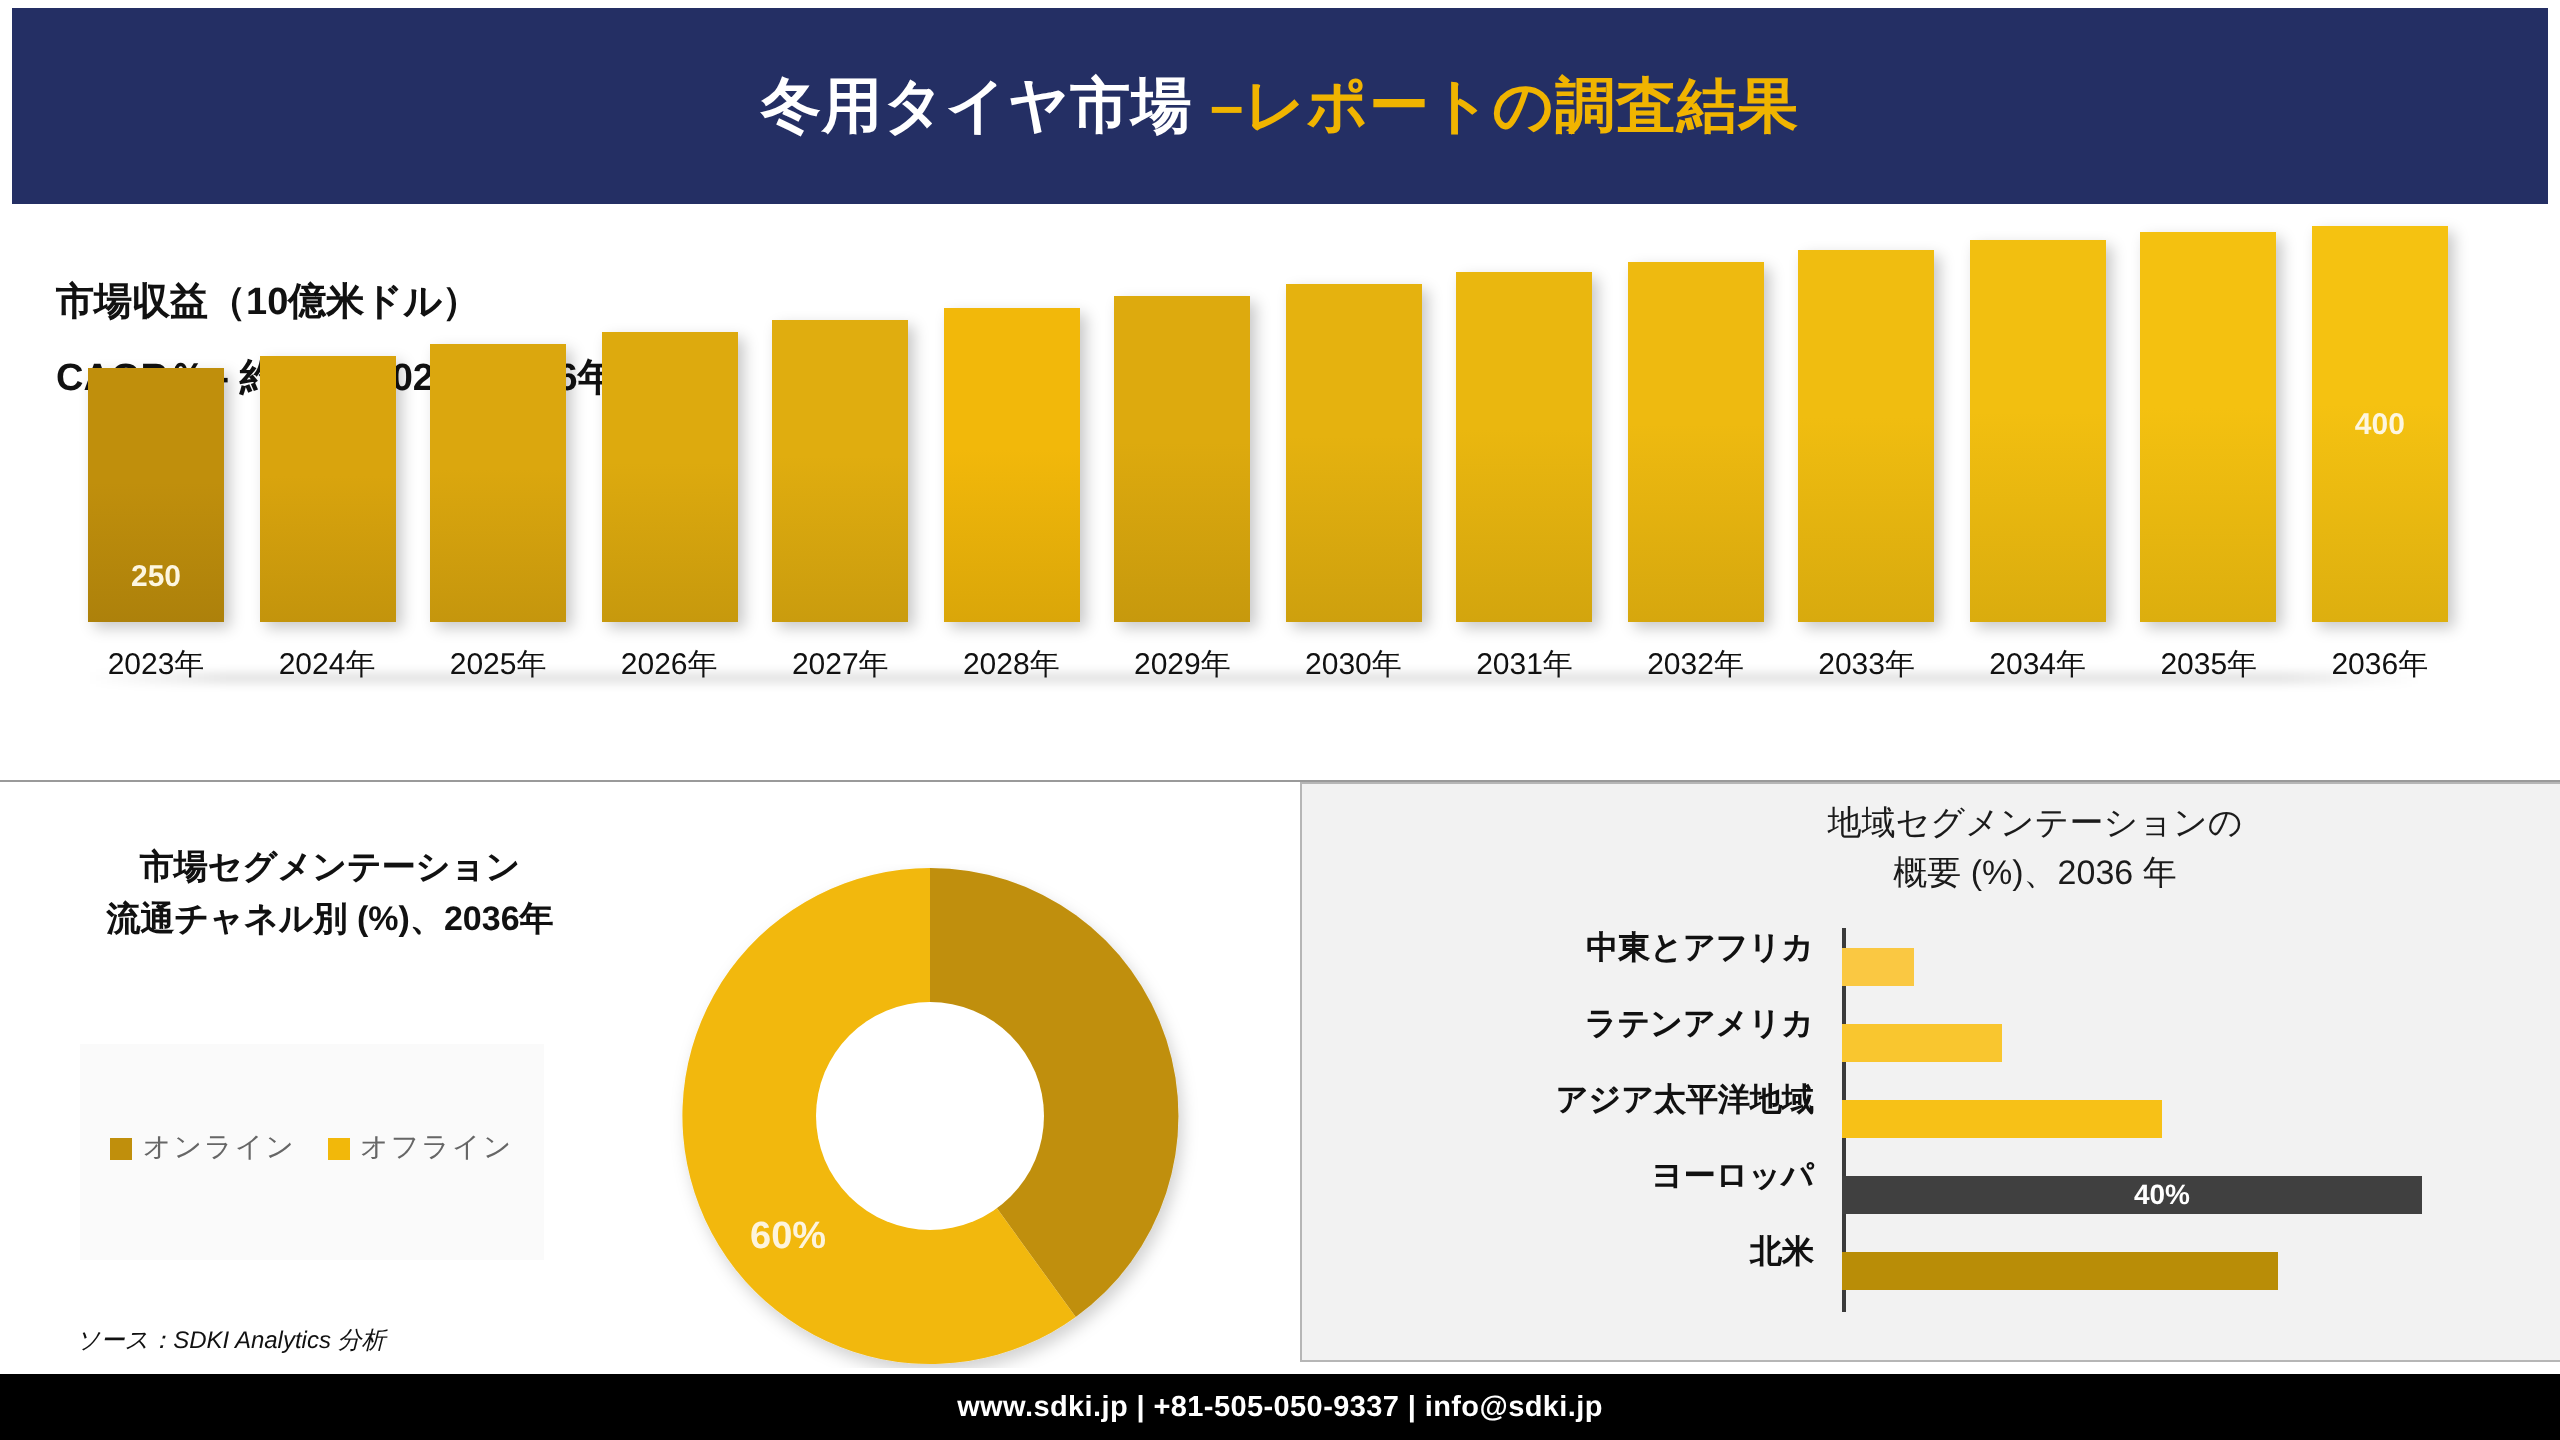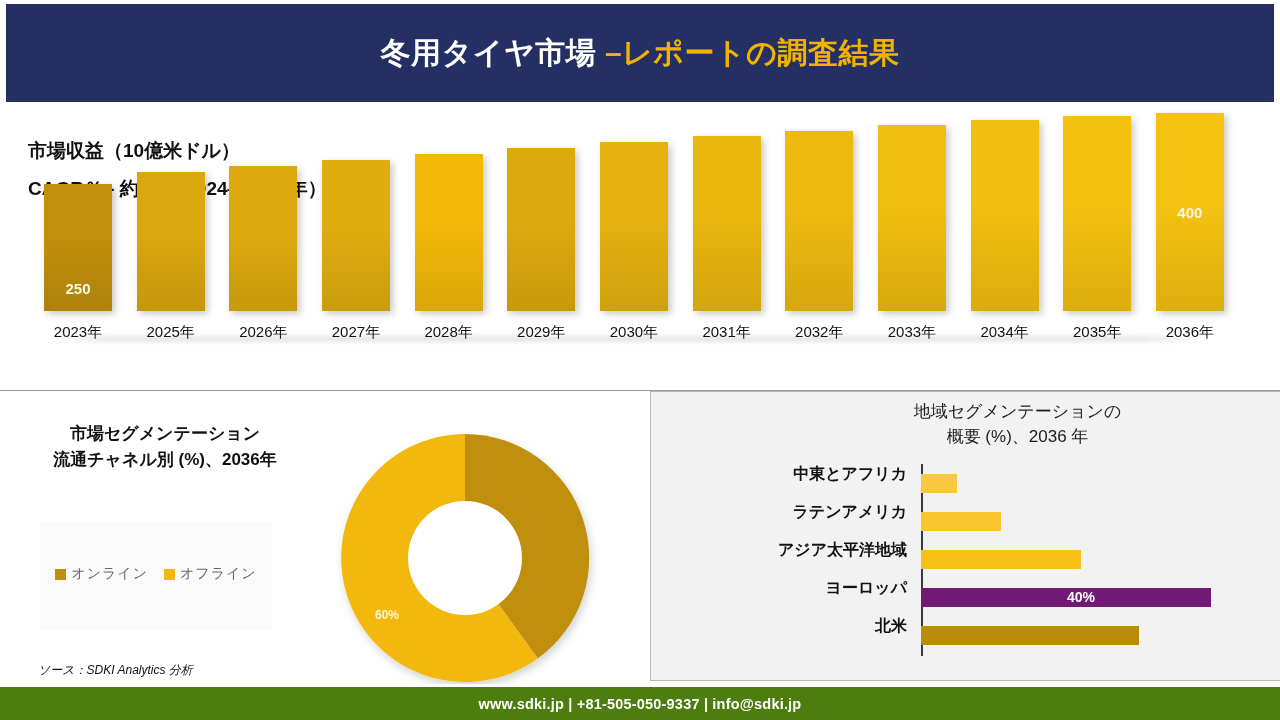--- a/index.html
+++ b/index.html
@@ -76,21 +76,21 @@
     position: absolute; left: 40px; top: 565px; width: 232px;
     display: flex; justify-content: center; gap: 16px; align-items: center;
   }
   .legend-item { display: flex; align-items: center; gap: 5px; }
   .legend-swatch { width: 11px; height: 11px; display: inline-block; }
   .legend-text { font-size: 14px; color: #666; letter-spacing: 1px; white-space: nowrap; }
 
   .donut-holder { position: absolute; left: 335px; top: 432px; width: 268px; height: 252px; }
   .donut-pct {
     position: absolute; left: 40px; top: 176px; color: #fdf4dd;
-    font-size: 12px; font-weight: bold;
+    font-size: 19px; font-weight: bold;
   }
 
   .source-note {
     position: absolute; left: 38px; top: 662px;
     font-size: 12px; font-style: italic; color: #111; white-space: nowrap;
   }
 
   
   .br-panel {
     position: absolute; left: 650px; top: 391px; width: 734px; height: 290px;
@@ -114,21 +114,21 @@
     position: absolute; right: 40%; top: 50%; transform: translateY(-50%);
     color: #fff; font-size: 14px; font-weight: bold;
   }
   .region-axis {
     position: absolute; left: 270px; top: 72px; width: 2px; height: 192px; background: #3b3b3b;
   }
 
   
   .footer {
     position: absolute; left: 0; top: 687px; width: 1280px; height: 33px;
-    background: #4d7c0f; display: flex; align-items: center; justify-content: center;
+    background: #000000; display: flex; align-items: center; justify-content: center;
   }
   .footer-text { color: #ffffff; font-size: 14.5px; font-weight: bold; letter-spacing: .2px; }
 </style>
 </head>
 <body>
 
 <div id="page">
 
   <div class="header">
     <div class="header-title">
@@ -141,20 +141,26 @@
     <div class="kpi-line kpi-2">CAGR％ - 約5%（2024―2036年）</div>
     <div class="axis-shadow"></div>
     <div class="bars" id="revenue-bars">
         <div class="bar-col">
           <div class="bar-wrap" style="height: 214px;">
             <div class="bar" style="height: 127px; background: linear-gradient(rgb(192, 143, 12) 0%, rgb(192, 143, 12) 45%, rgb(173, 129, 11) 100%);">
               <span class="bar-value">250</span>
             </div>
           </div>
           <div class="bar-label">2023年</div>
+        </div>
+        <div class="bar-col">
+          <div class="bar-wrap" style="height: 214px;">
+            <div class="bar" style="height: 133px; background: linear-gradient(rgb(217, 164, 13) 0%, rgb(217, 164, 13) 45%, rgb(195, 148, 12) 100%);"></div>
+          </div>
+          <div class="bar-label">2024年</div>
         </div>
         <div class="bar-col">
           <div class="bar-wrap" style="height: 214px;">
             <div class="bar" style="height: 139px; background: linear-gradient(rgb(219, 167, 14) 0%, rgb(219, 167, 14) 45%, rgb(197, 150, 13) 100%);"></div>
           </div>
           <div class="bar-label">2025年</div>
         </div>
         <div class="bar-col">
           <div class="bar-wrap" style="height: 214px;">
             <div class="bar" style="height: 145px; background: linear-gradient(rgb(221, 170, 14) 0%, rgb(221, 170, 14) 45%, rgb(199, 153, 13) 100%);"></div>
@@ -288,21 +294,21 @@
         </div>
         <div class="region-row">
           <div class="region-label">アジア太平洋地域</div>
           <div class="region-track">
             <div class="region-bar" style="width: 160px; background: rgb(247, 193, 23);"></div>
           </div>
         </div>
         <div class="region-row">
           <div class="region-label">ヨーロッパ</div>
           <div class="region-track">
-            <div class="region-bar" style="width: 290px; background: #701a75;">
+            <div class="region-bar" style="width: 290px; background: #404040;">
               <span class="region-bar-value">40%</span>
             </div>
           </div>
         </div>
         <div class="region-row">
           <div class="region-label">北米</div>
           <div class="region-track">
             <div class="region-bar" style="width: 218px; background: rgb(185, 141, 7);"></div>
           </div>
         </div>

